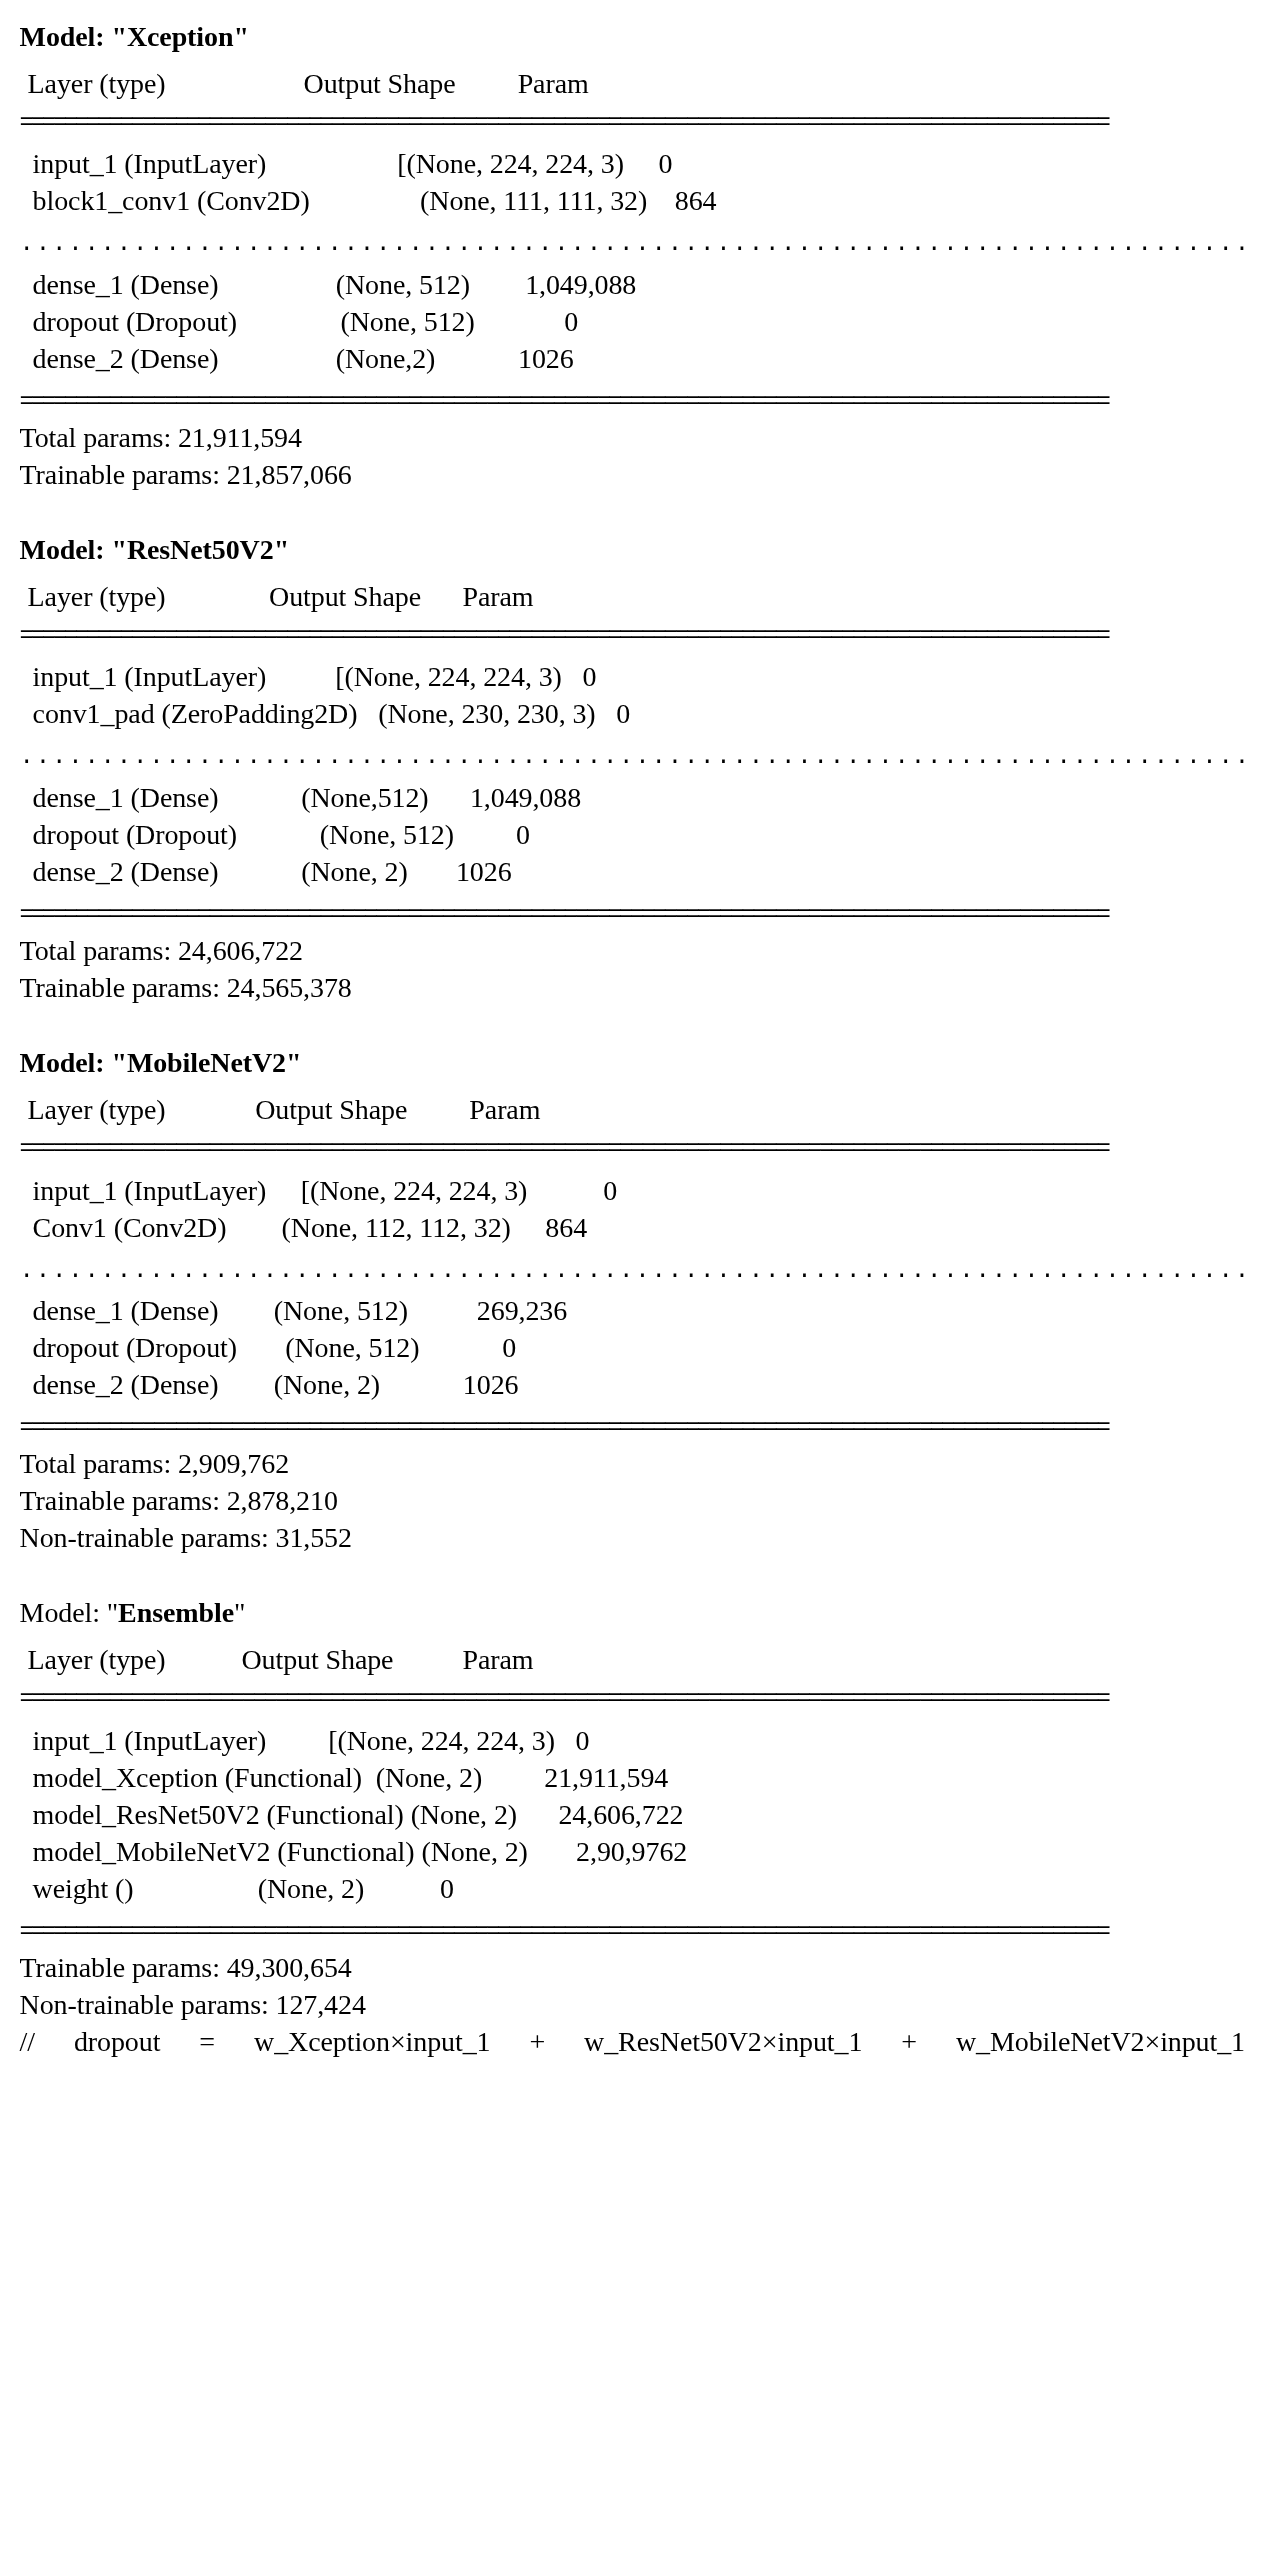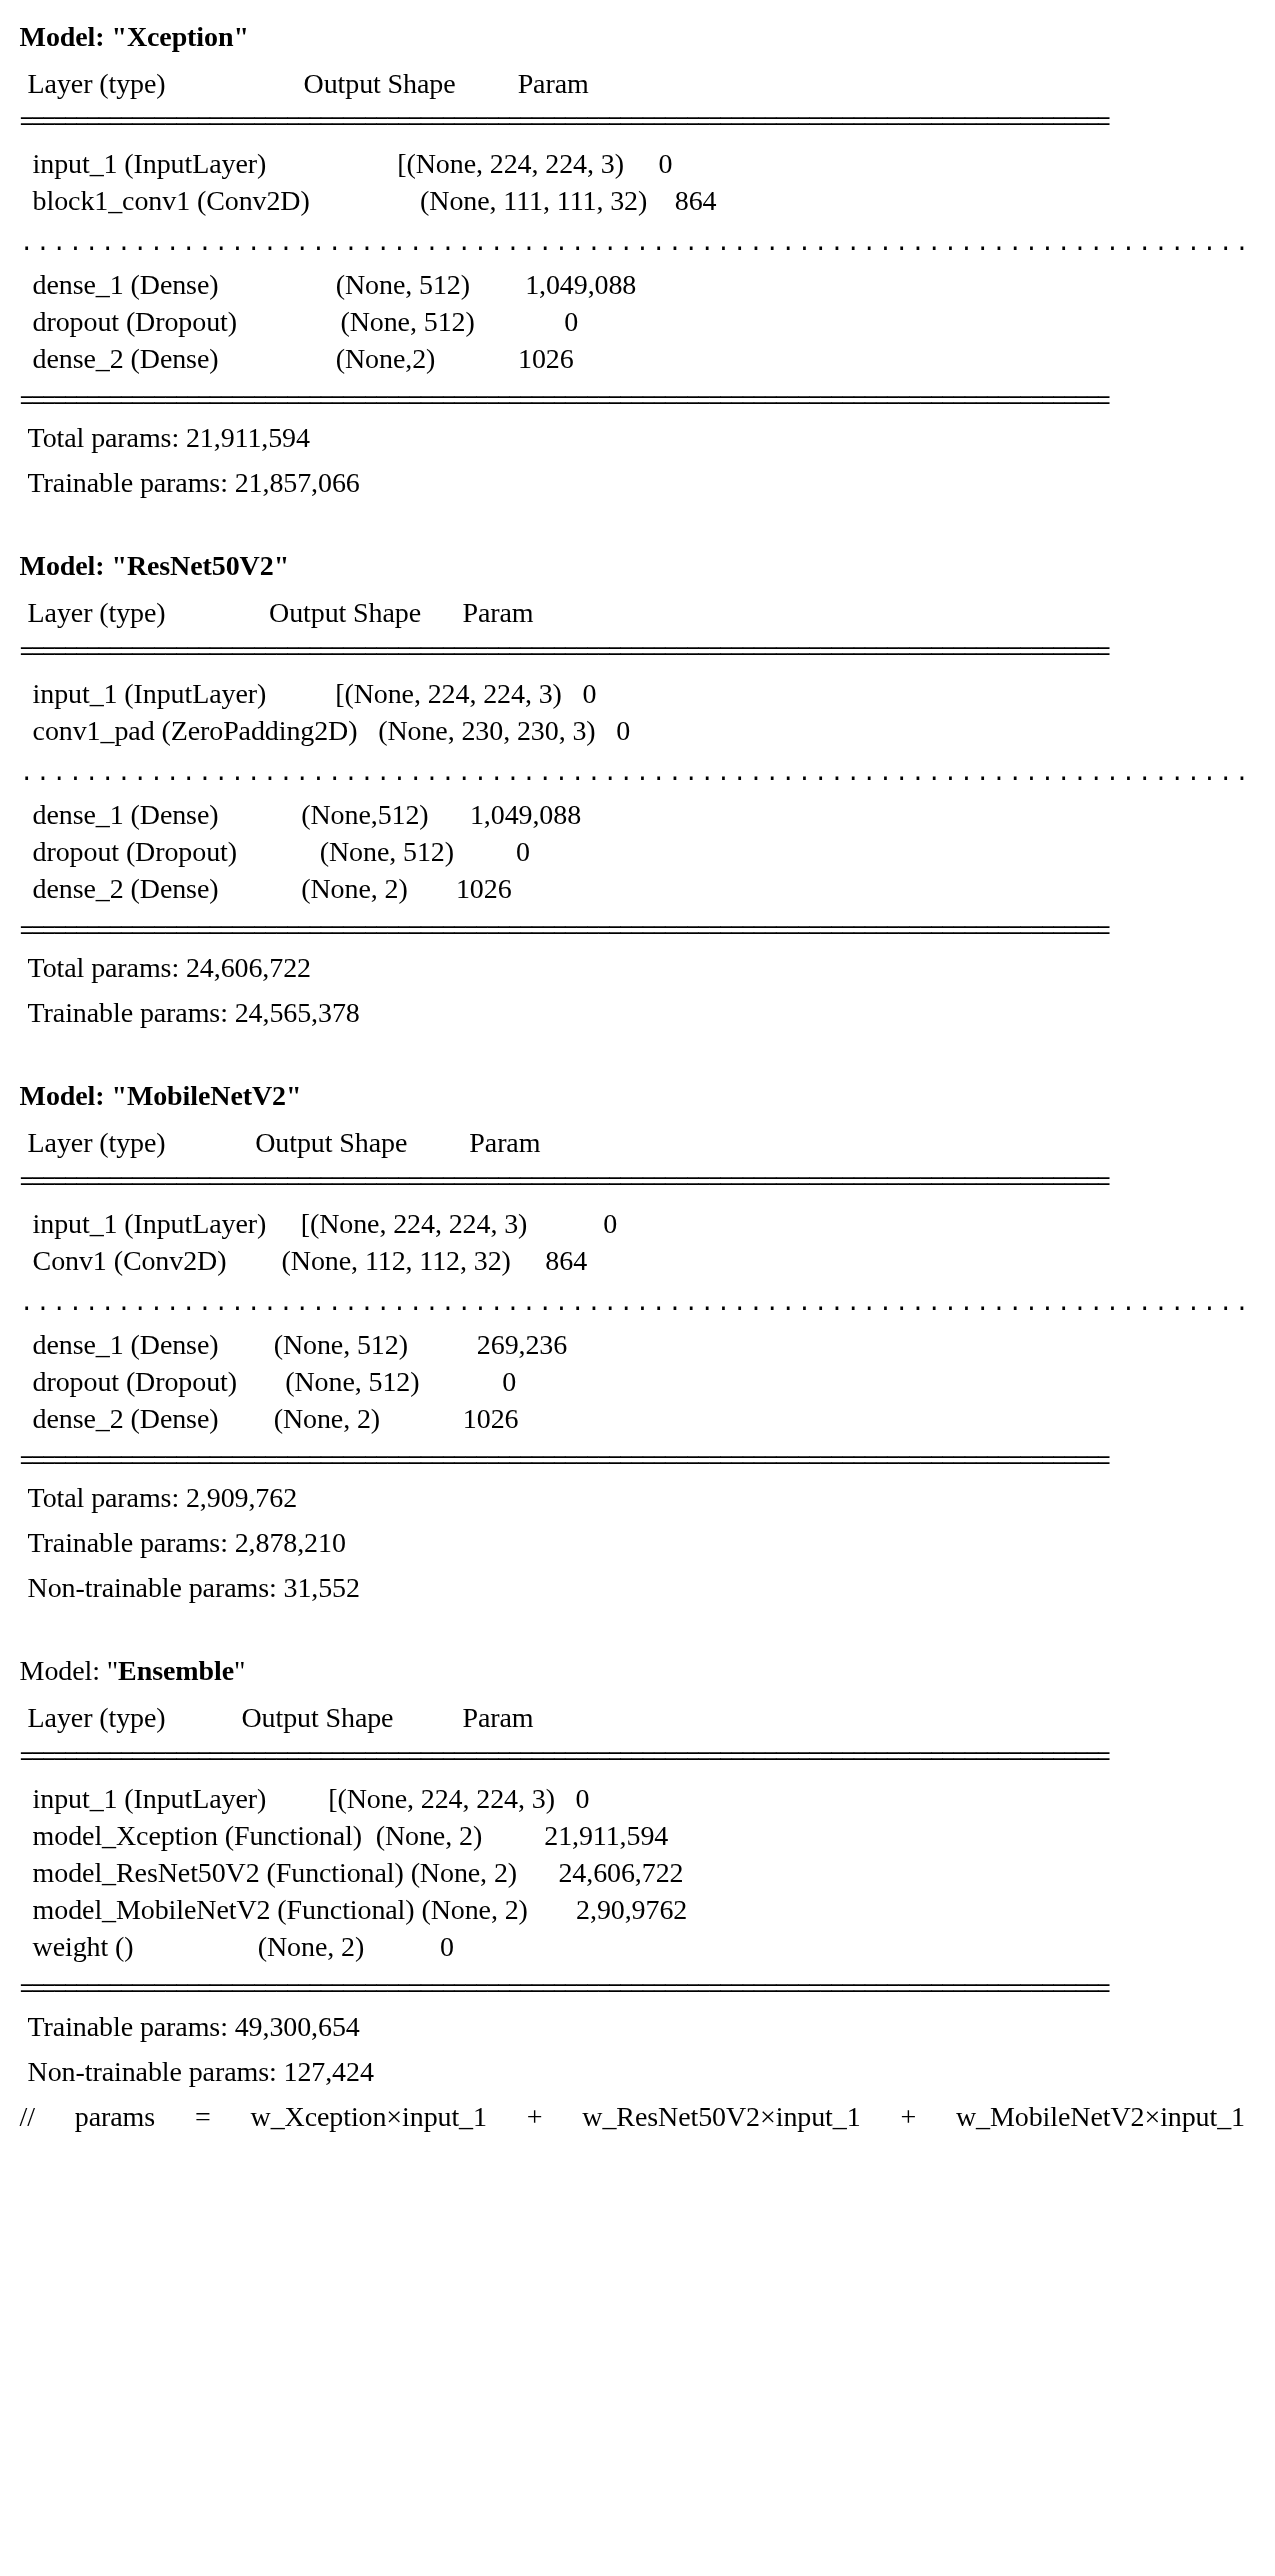--- a/index.html
+++ b/index.html
@@ -74,21 +74,21 @@
     line-height: 37px;
     margin: 0;
     letter-spacing: -0.1px;
   }
 
   .totals { margin: 2.1px 0 0 0; }
   .totals .tline {
     white-space: pre;
     font-size: 28px;
     line-height: 37px;
-    margin: 8px;
+    margin: 0;
     letter-spacing: -0.1px;
   }
 
   .gap-after-block { height: 38px; }
 
   .note {
     font-size: 28px;
     line-height: 37px;
     text-align: justify;
     text-justify: inter-word;
@@ -213,17 +213,17 @@
       <p class="row">weight ()                  (None, 2)           0</p>
     </div>
 
     <div class="rule">==================================================================================================</div>
 
     <div class="totals">
       <p class="tline">Trainable params: 49,300,654</p>
       <p class="tline">Non-trainable params: 127,424</p>
     </div>
 
-    <p class="note">//    params    =    w_Xception×input_1    +    w_ResNet50V2×input_1    +    w_MobileNetV2×input_1</p>
+    <p class="note">//    dropout    =    w_Xception×input_1    +    w_ResNet50V2×input_1    +    w_MobileNetV2×input_1</p>
   </section>
 
 </div>
 
 
 </body></html>

